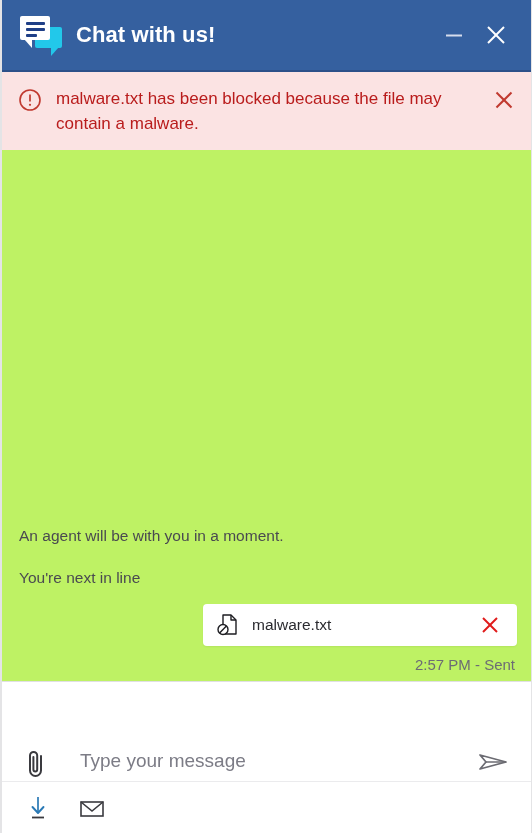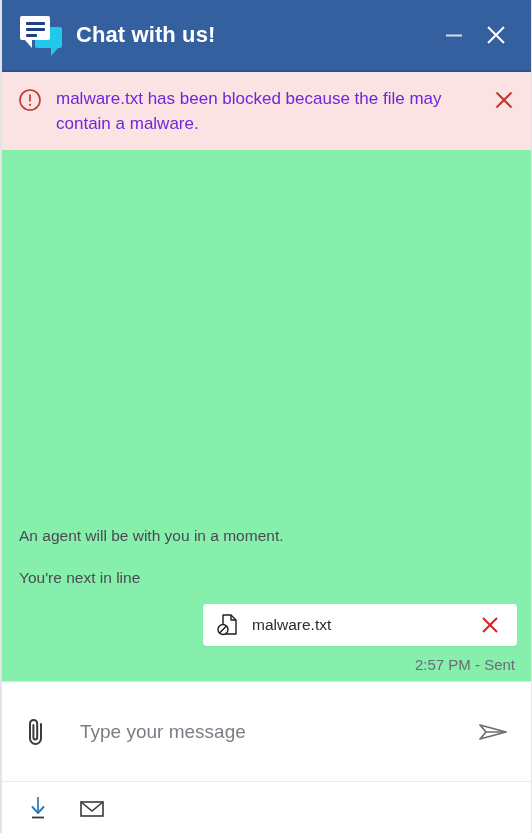--- a/index.html
+++ b/index.html
@@ -117,40 +117,40 @@
   }
   .alert-icon {
     flex: 0 0 24px;
     width: 24px;
     height: 24px;
     margin-top: 2px;
     margin-right: 14px;
   }
   .alert-text {
     flex: 1 1 auto;
-    color: #6d28d9;
+    color: #b91c1c;
     font-size: 17px;
     line-height: 25px;
     padding-right: 8px;
   }
   .alert-close {
     flex: 0 0 30px;
     width: 30px;
     height: 30px;
     display: flex;
     align-items: center;
     justify-content: center;
     cursor: pointer;
     margin-top: -1px;
   }
 
   
   .chat-body {
     flex: 1 1 auto;
-    background: #86efac;
+    background: #bef264;
     position: relative;
     display: flex;
     flex-direction: column;
     justify-content: flex-end;
     padding: 0 14px 8px 17px;
     border-bottom: 1px solid #e0e0e3;
     overflow: hidden;
   }
 
   .sys-msg {
@@ -203,21 +203,21 @@
     font-size: 15px;
     margin-top: 10px;
     margin-right: 2px;
   }
 
   
   .composer {
     flex: 0 0 100px;
     background: #ffffff;
     display: flex;
-    align-items: center;
+    align-items: flex-end;
     padding: 0 18px 0 17px;
     border-bottom: 1px solid #ebebed;
   }
   .attach-btn {
     flex: 0 0 34px;
     width: 34px;
     height: 34px;
     display: flex;
     align-items: center;
     justify-content: center;

